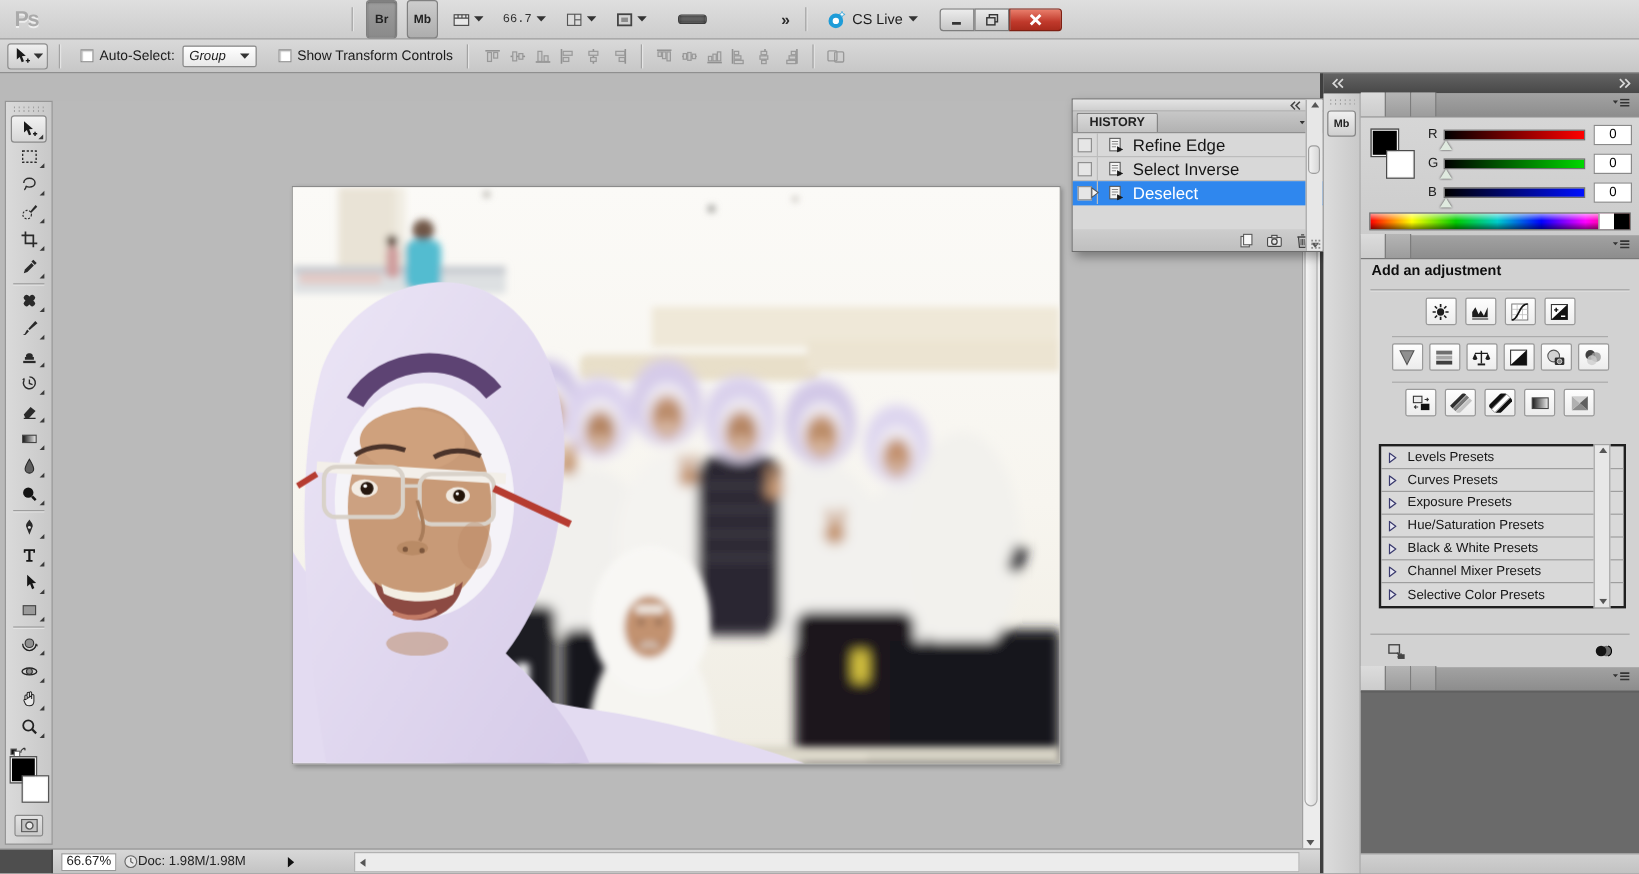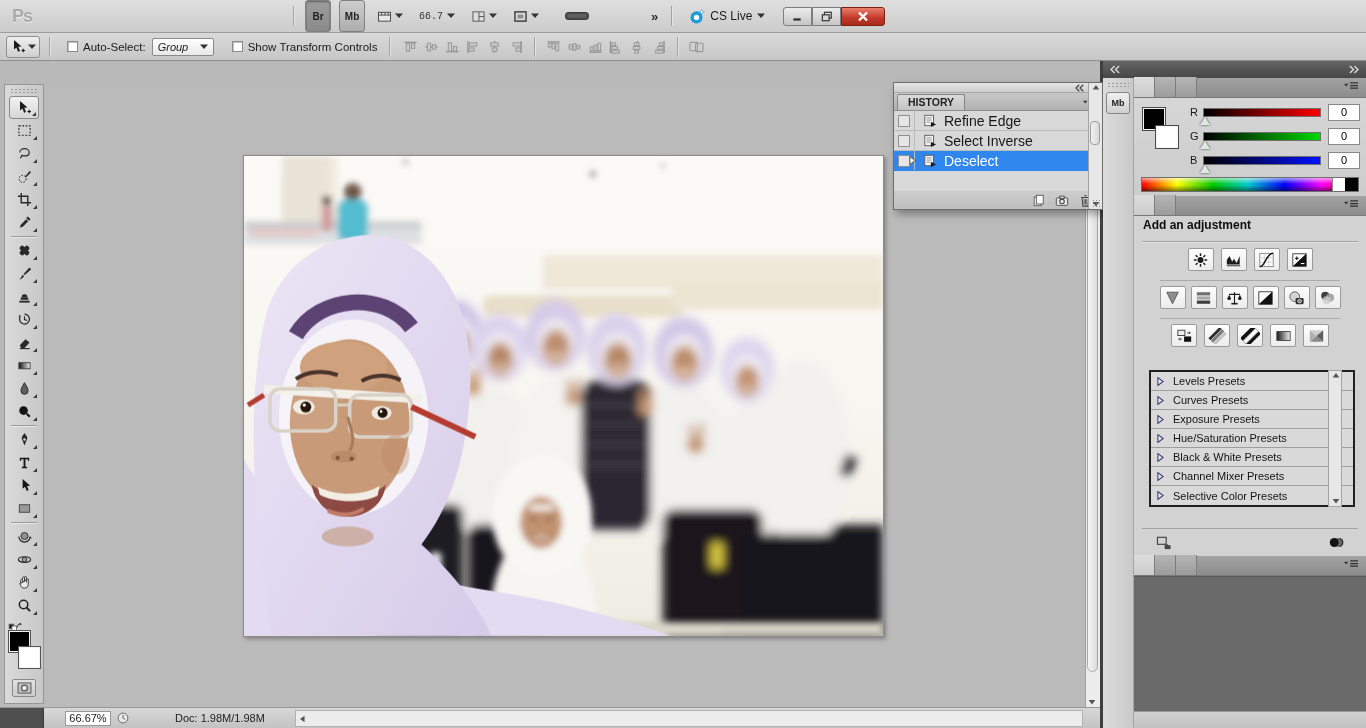--- a/index.html
+++ b/index.html
@@ -91,24 +91,24 @@
   .vscroll .thumb { position:absolute; top:2px; left:1px; width:11px; height:586px;
     background:linear-gradient(90deg,#f5f5f5,#dcdcdc); border:1px solid #a8a8a8; border-radius:6px; }
   .vscroll .arr { position:absolute; bottom:2px; left:2px; }
   .dividerbar { position:absolute; left:1100px; top:61px; width:3px; height:667px; background:#3f3f3f; }
 
   
   .statusbar { position:absolute; left:0; top:707px; width:1100px; height:21px;
     background:linear-gradient(#d8d8d8,#c3c3c3); border-top:1px solid #979797;
     display:flex; align-items:center; font-size:11px; }
   .status-dark { width:44px; height:100%; background:#4e4e4e; border-right:1px solid #3c3c3c; }
-  .zoom-box { margin-left:21px; width:46px; height:15px; background:#fff; border:1px solid #999;
+  .zoom-box { margin-left:7px; width:46px; height:15px; background:#fff; border:1px solid #999;
     font-size:11px; text-align:center; color:#222; font-family:"Liberation Sans",sans-serif; }
   .clock { margin-left:6px; }
-  .doc-info { margin-left:46px; color:#222; }
+  .doc-info { color:#222; }
   .flyout { margin-left:34px; }
   .hscroll { position:absolute; left:295px; top:2px; width:788px; height:17px;
     background:#ececec; border:1px solid #b2b2b2; display:flex; align-items:center; }
   .hscroll .arr { margin-left:4px; }
 
   
   .history { position:absolute; left:893px; top:82px; width:210px; height:128px;
     background:#cfcfcf; border:1px solid #6d6d6d; box-shadow:3px 4px 8px rgba(0,0,0,.35); }
   .hist-mini { height:10px; background:linear-gradient(#e4e4e4,#cecece); display:flex;
     justify-content:flex-end; align-items:center; gap:5px; padding-right:4px; border-bottom:1px solid #aaa; }

